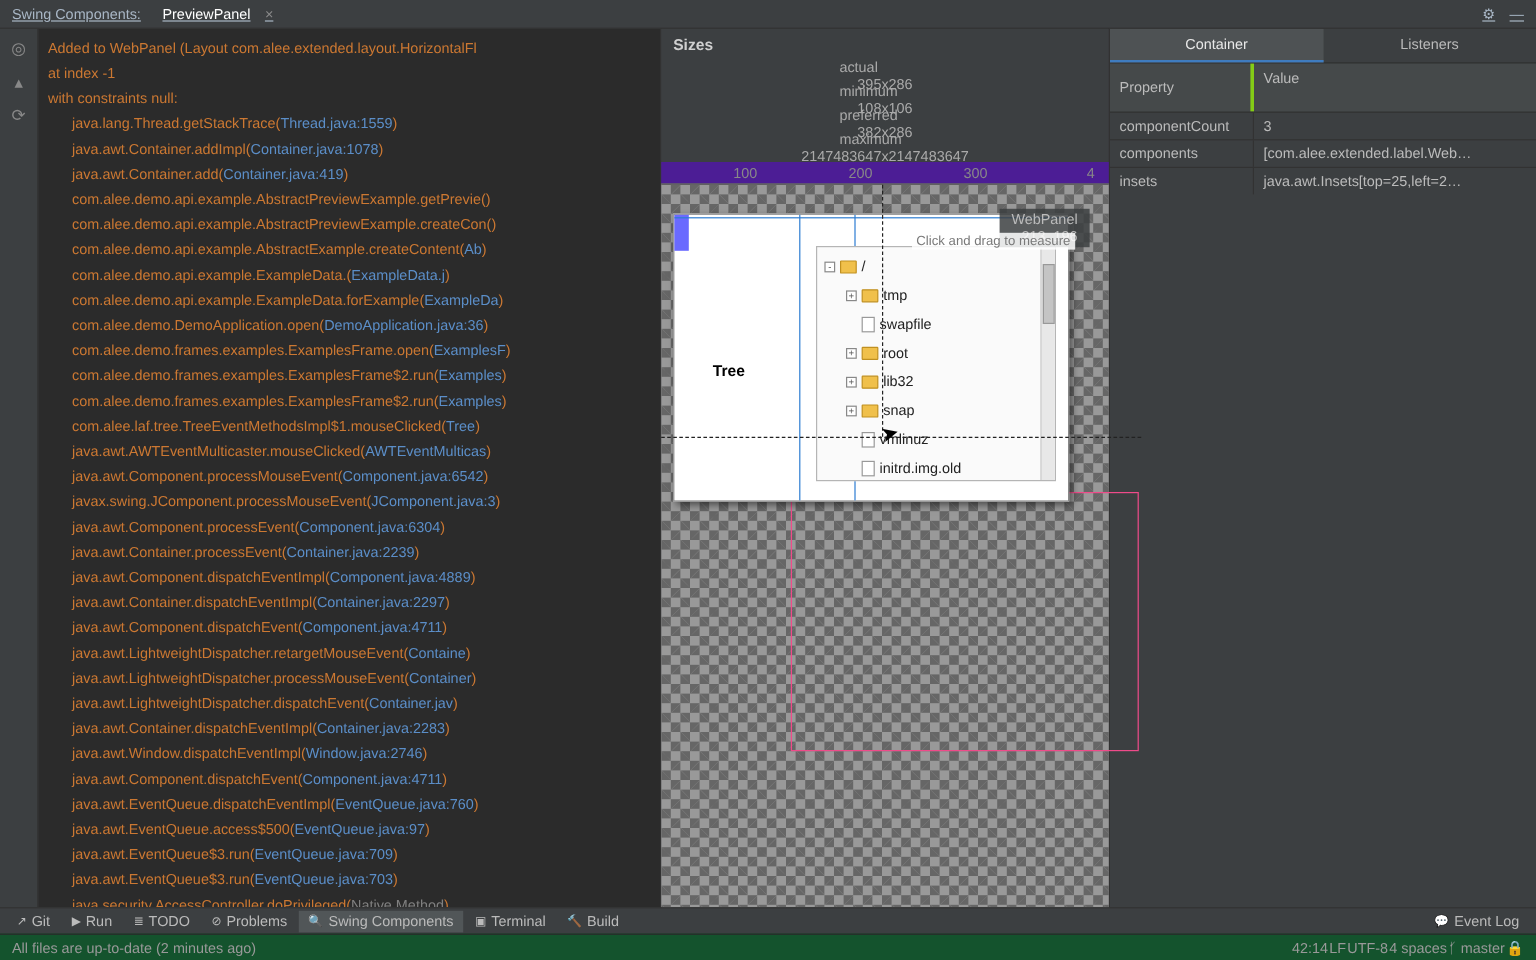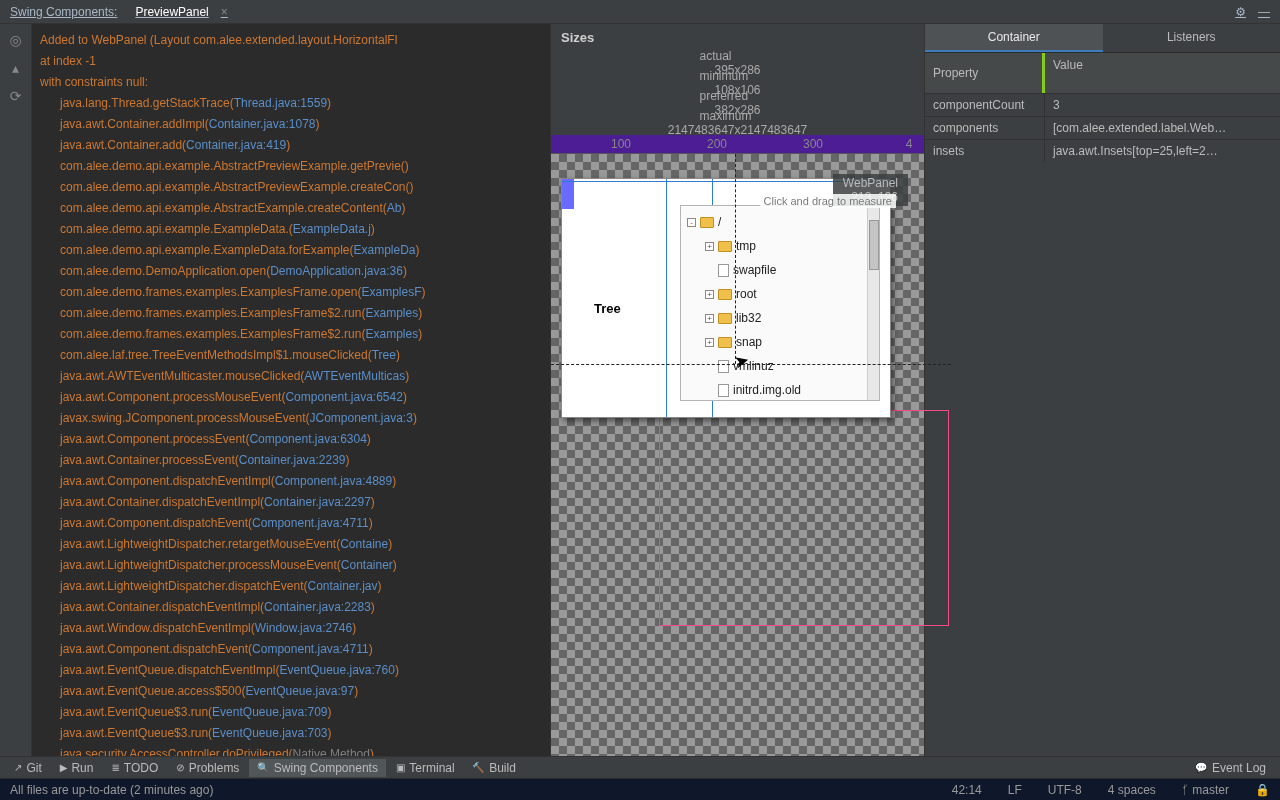--- a/index.html
+++ b/index.html
@@ -59,22 +59,22 @@
 .prop-head .c1 { width:120px; padding:13px 8px; border-right:3px solid #84cc16; }
 .prop-head .c2 { flex:1; padding:5px 8px; }
 .prop-row { display:flex; border-top:1px solid #323232; }
 .prop-row .c1 { width:120px; padding:4px 8px; border-right:1px solid #323232; color:#bbb; }
 .prop-row .c2 { flex:1; padding:4px 8px; color:#bbb; overflow:hidden; white-space:nowrap; text-overflow:ellipsis; }
 .bottom-tools { height:22px; background:#3c3f41; border-top:1px solid #323232; display:flex; align-items:center; padding:0 6px; gap:2px; }
 .tool-btn { padding:2px 8px; color:#bbb; display:flex; align-items:center; gap:4px; cursor:pointer; }
 .tool-btn.sel { background:#515658; }
 .tool-btn .ic { font-size:10px; }
 .bottom-right { margin-left:auto; display:flex; align-items:center; gap:4px; }
-.status-bar { height:22px; background:#0f172a; border-top:1px solid #2a2a2a; display:flex; align-items:center; padding:0 10px; color:#999;text-align:right; }
-.status-right { margin-left:auto; display:flex; gap:26px; }
+.status-bar { height:22px; background:#14532d; border-top:1px solid #2a2a2a; display:flex; align-items:center; padding:0 10px; color:#999;text-align:right; }
+.status-right { margin-left:auto; display:flex; gap:1px; }
 </style>
 </head>
 <body>
 
 <div class="top-bar">
   <span>Swing Components:</span>
   <span class="tab-label">PreviewPanel</span>
   <span class="tab-close">×</span>
   <div class="top-right-icons">
     <span>⚙</span>

